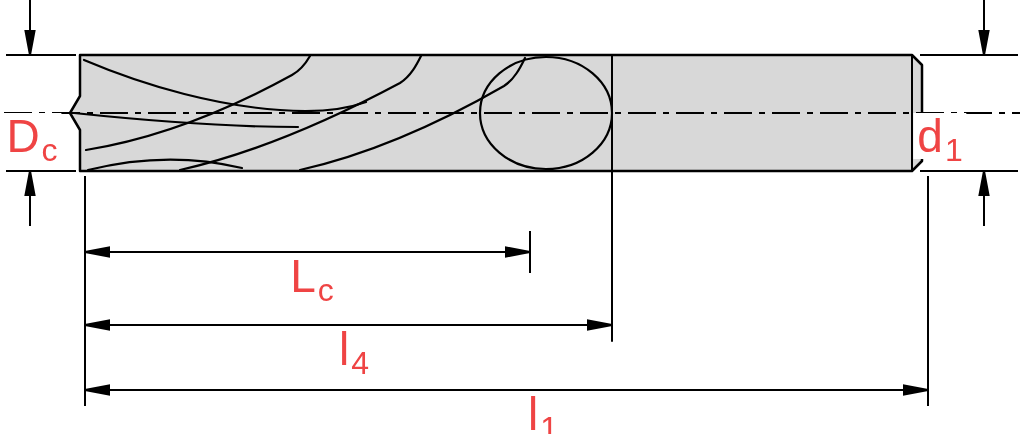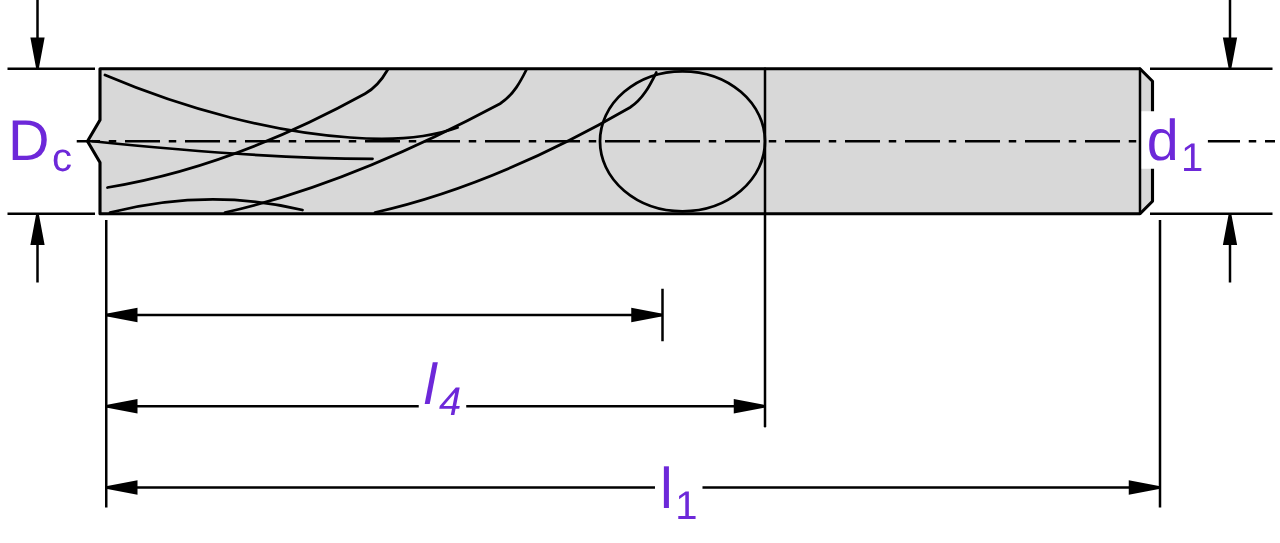--- a/index.html
+++ b/index.html
@@ -9,25 +9,26 @@
     background:#ffffff;
     overflow:hidden;
     font-family:"Liberation Sans", sans-serif;
   }
   .canvas svg { position:absolute; left:0; top:0; }
   .dim-label {
     position:absolute;
     transform:translate(-50%,-50%);
     font-size:46px;
     line-height:1;
-    color:#6d28d9;
+    color:#ef4444;
     background:#ffffff;
     padding:0 4px;
     white-space:nowrap;
     user-select:none;
+    margin-top:24px;
   }
   .dim-label .sub {
     font-size:32px;
     position:relative;
     top:9px;
     margin-left:2px;
   }
 </style>
 </head>
 <body>
@@ -97,22 +98,25 @@
   </svg>
 
   <div class="dim-label" style="left:32px; top:112px;">
     <span class="base">D</span><span class="sub">c</span>
   </div>
 
   <div class="dim-label" style="left:940px; top:112px;">
     <span class="base">d</span><span class="sub">1</span>
   </div>
 
+  <div class="dim-label" style="left:312px; top:252px;">
+    <span class="base">L</span><span class="sub">c</span>
+  </div>
 
-  <div class="dim-label" style="left:354px; top:307px;font-style:italic;">
+  <div class="dim-label" style="left:354px; top:325px;">
     <span class="base">l</span><span class="sub">4</span>
   </div>
 
   <div class="dim-label" style="left:543px; top:390px;">
     <span class="base">l</span><span class="sub">1</span>
   </div>
 
 </div>
 
 </body></html>

